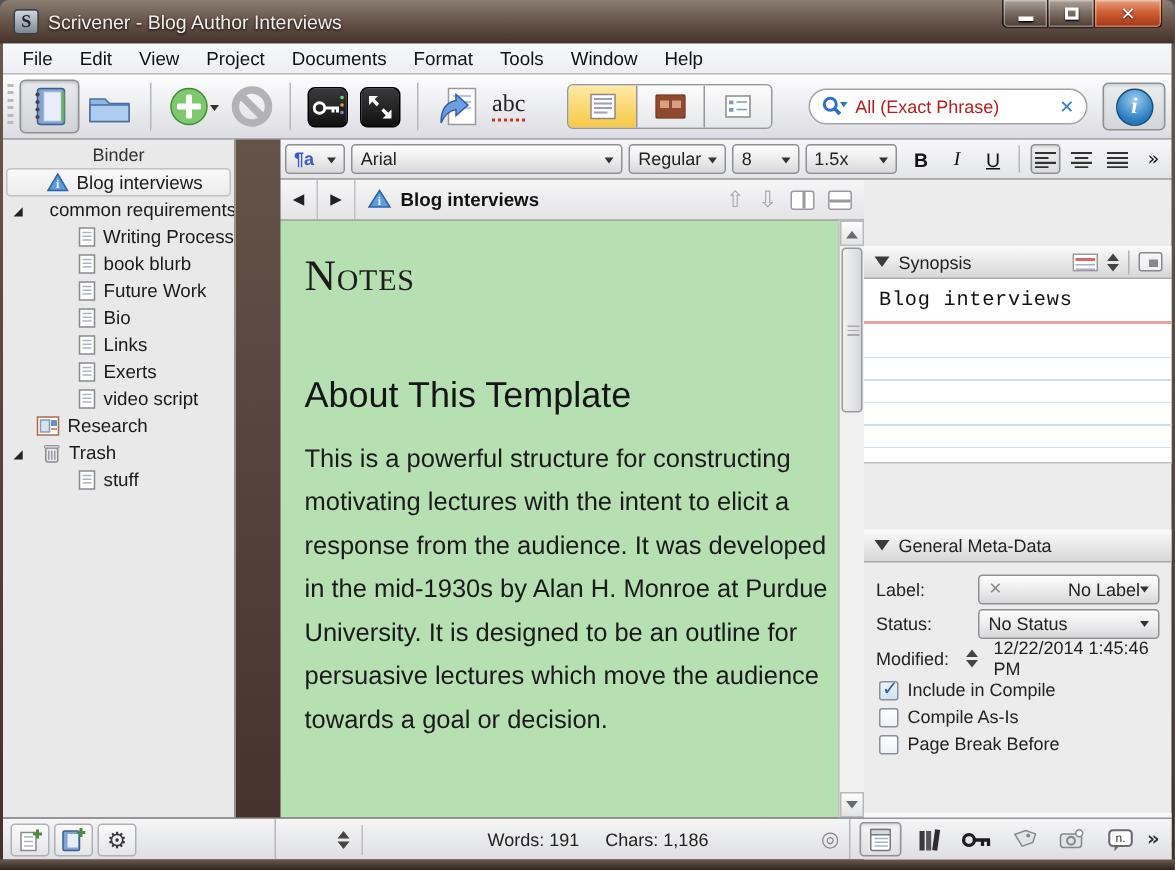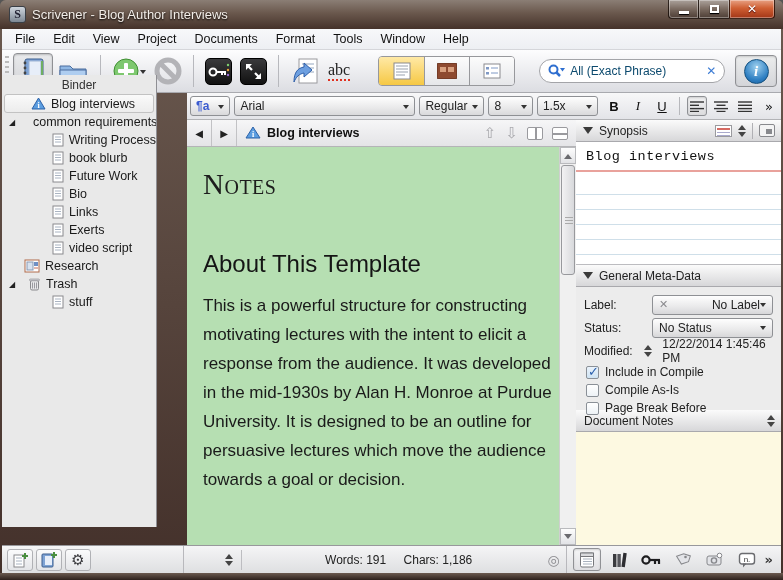--- a/index.html
+++ b/index.html
@@ -49,21 +49,21 @@
     background:linear-gradient(#3a3a3c,#111); border:1px solid #000; }
   .spell { font:16px "Liberation Serif",serif; color:#222;
     border-bottom:2px dotted #e03020; padding-bottom:0; }
   .view-group { display:flex; border:1px solid #97989c; border-radius:4px; overflow:hidden; margin-left:24px; }
   .vbtn { width:45px; height:28px; display:flex; align-items:center; justify-content:center;
     background:linear-gradient(#fcfcfc,#e6e7ea); }
   .vbtn + .vbtn { border-left:1px solid #97989c; }
   .vbtn.active { background:linear-gradient(#ffe9a6,#f6c844); }
   .searchbox { margin-left:24px; width:186px; height:24px; border:1px solid #a3a4a8; border-radius:12px;
     background:#fff; display:flex; align-items:center; padding:0 8px; }
-  .search-ph { flex:1; font-size:12px; color:#0c4a6e; margin-left:5px; }
+  .search-ph { flex:1; font-size:12px; color:#b91c1c; margin-left:5px; }
   .search-x { color:#3b7bd4; font:bold 12px "DejaVu Sans",sans-serif; }
   .info-btn { margin-left:10px; width:42px; height:32px; border:1px solid #8f9094; border-radius:4px;
     background:linear-gradient(#eceded,#d4d5d9); display:flex; align-items:center; justify-content:center;
     box-shadow:inset 0 1px 2px rgba(0,0,0,.15); }
   .info-circle { width:25px; height:25px; border-radius:50%;
     background:radial-gradient(circle at 50% 30%,#9ed0ee,#2e7fc2 65%,#1b5fa0);
     border:1px solid #14507e; color:#fff; font:italic bold 15px/23px "Liberation Serif",serif; text-align:center; }
 
   
   .formatbar { position:absolute; top:93px; left:187px; right:2px; height:27px;
@@ -76,21 +76,21 @@
   .dar { width:0; height:0; border:3.5px solid transparent; border-top:4px solid #333; margin-top:4px; }
   .style-lbl { color:#3b5bd0; font-weight:bold; }
   .fbtn { min-width:20px; height:20px; display:flex; align-items:center; justify-content:center;
     margin:0 2px; font-size:13px; color:#111; }
   .fbtn.sel { border:1px solid #8e9094; border-radius:3px;
     background:linear-gradient(#f2f2f3,#dcdcde); box-shadow:inset 0 1px 2px rgba(0,0,0,.15); }
   .fsep { width:1px; height:18px; background:#b7b8bc; margin:0 5px; }
   .aln { display:inline-block; }
 
   
-  .binder { position:absolute; top:75px; left:2px; width:155px; height:452px;
+  .binder { position:absolute; top:93px; left:2px; width:155px; height:452px;
     background:#e9e9e9; border-right:1px solid #8f8f94; overflow:hidden; }
   .binder-title { height:19px; text-align:center; font-size:12px; color:#333; padding-top:3px; }
   .brow { height:18px; display:flex; align-items:center; font-size:12.5px; color:#1a1a1a; position:relative; }
   .brow .lbl { margin-left:5px; white-space:nowrap; }
   .brow.sel { background:linear-gradient(#fafafa,#ececec); border:1px solid #c2c2c2; border-radius:3px;
     margin:0 2px; height:19px; }
   .twisty { position:absolute; left:7px; font:8px "DejaVu Sans",sans-serif; color:#222; }
   .ind0 { padding-left:26px; } .ind1 { padding-left:50px; }
 
   
@@ -123,21 +123,21 @@
   .sb-tri.up { border-bottom:5px solid #6a6a6e; margin-top:-3px; }
   .sb-tri.dn { border-top:5px solid #6a6a6e; margin-bottom:-3px; }
   .sb-thumb { position:absolute; top:18px; left:1px; width:14px; height:110px;
     border:1px solid #98999d; border-radius:3px; background:linear-gradient(90deg,#f2f2f3,#d8d9dc); }
   .sb-grip { position:absolute; top:50%; left:3px; width:8px; height:7px; margin-top:-3px;
     background:repeating-linear-gradient(#aaa 0 1px,transparent 1px 3px); }
 
   
   .inspector { position:absolute; top:120px; left:576px; width:205px; height:425px; background:#ececec; }
   .panel-h { height:22px; background:linear-gradient(#fbfbfb,#d7d7d9); border-bottom:1px solid #a9a9ad;
-    display:flex; align-items:center; padding:0 6px; font-size:12px; color:#222; }
+    display:flex; align-items:center; padding:0 6px; font-size:12px; color:#222;margin-top:44px; }
   .panel-h .tri { width:0; height:0; border:5px solid transparent; border-top:7px solid #3a3a3a; margin:5px 6px 0 1px; }
   .panel-h .right { margin-left:auto; display:flex; align-items:center; gap:6px; }
   .card-ic { width:17px; height:12px; border:1px solid #9a9a9e; background:#fff; position:relative; }
   .card-ic::before { content:""; position:absolute; top:2px; left:1px; right:1px; height:2px; background:#d56a62; }
   .card-ic::after { content:""; position:absolute; top:6px; left:1px; right:1px; height:1px; background:#aac;
     box-shadow:0 3px 0 #aac; }
   .stepper { display:flex; flex-direction:column; align-items:center; gap:2px; }
   .st-up { width:0;height:0;border:4px solid transparent;border-bottom:5px solid #444; }
   .st-dn { width:0;height:0;border:4px solid transparent;border-top:5px solid #444; }
   .ph-sep { width:1px; height:16px; background:#b0b0b4; }

